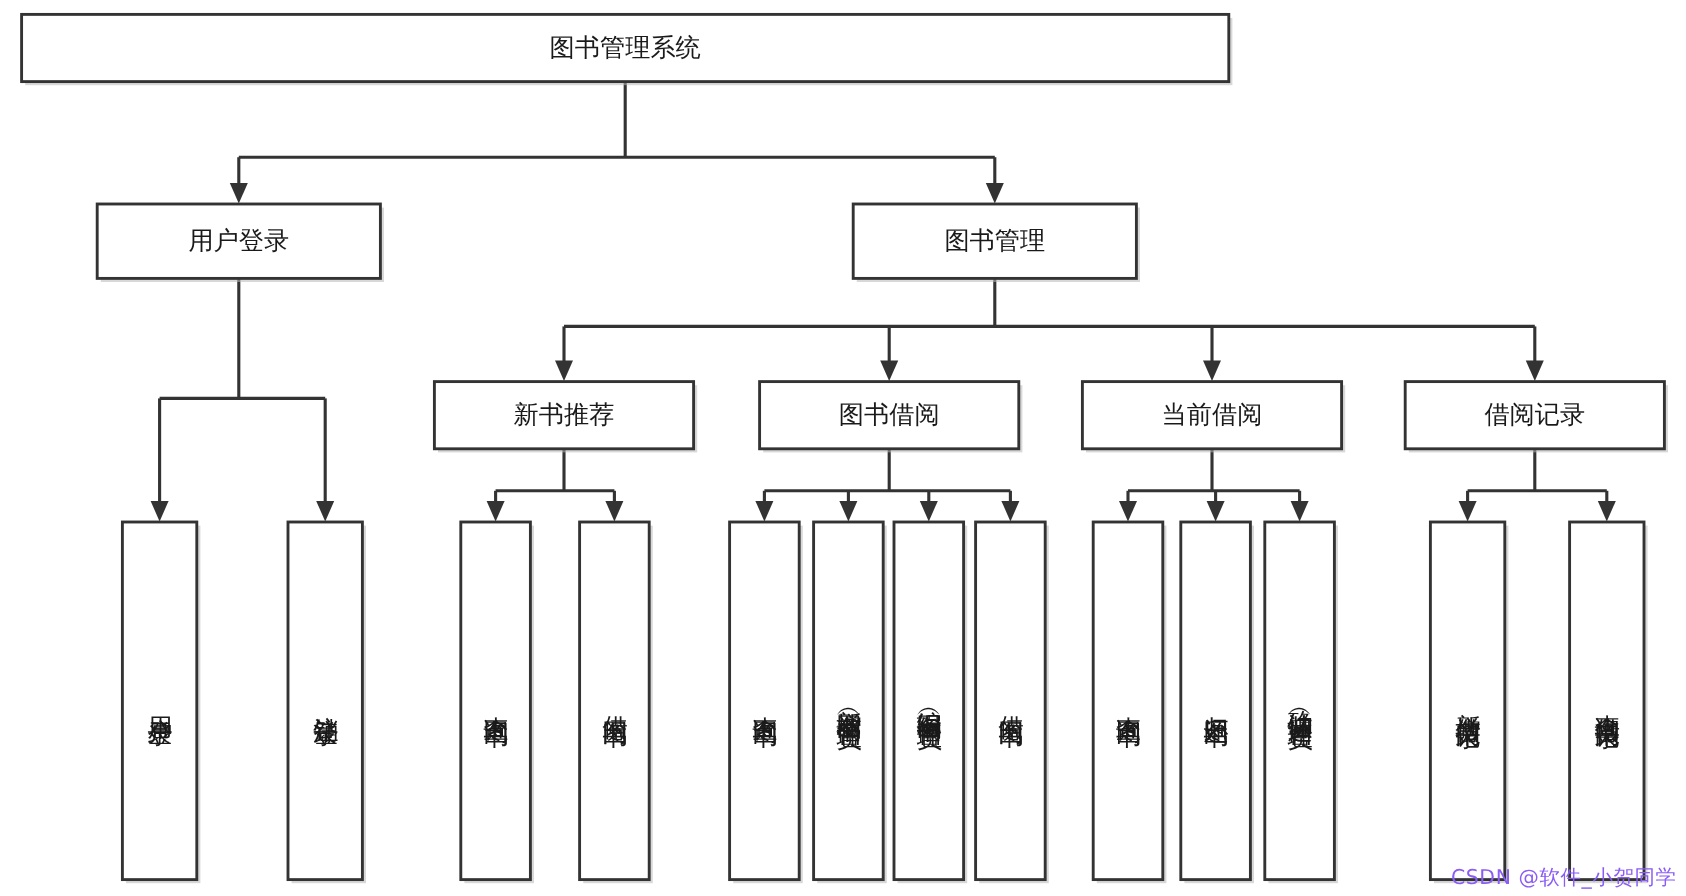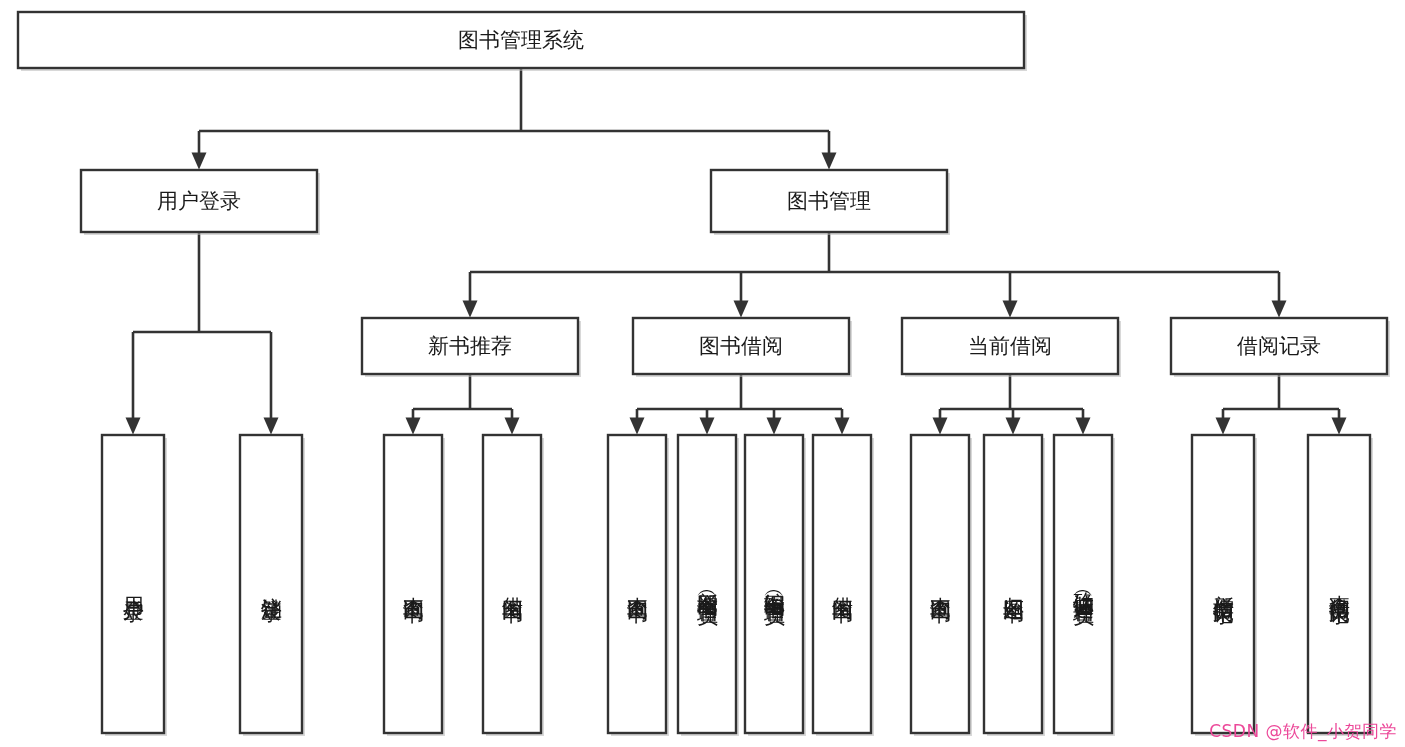--- a/index.html
+++ b/index.html
@@ -71,21 +71,21 @@
     align-items: center;
     justify-content: center;
     pointer-events: none;
   }
   .watermark {
     position: absolute;
     right: 8px;
     bottom: 4px;
     font-family: "DejaVu Sans", "Liberation Sans", sans-serif;
     font-size: 17px;
-    color: #ec4899;
+    color: #8b5cf6;
     white-space: nowrap;
     letter-spacing: 0.5px;
   }
 </style>
 </head>
 <body>
 
 <div id="diagram-root">
 
   <svg class="flow" viewBox="0 0 1405 747">

